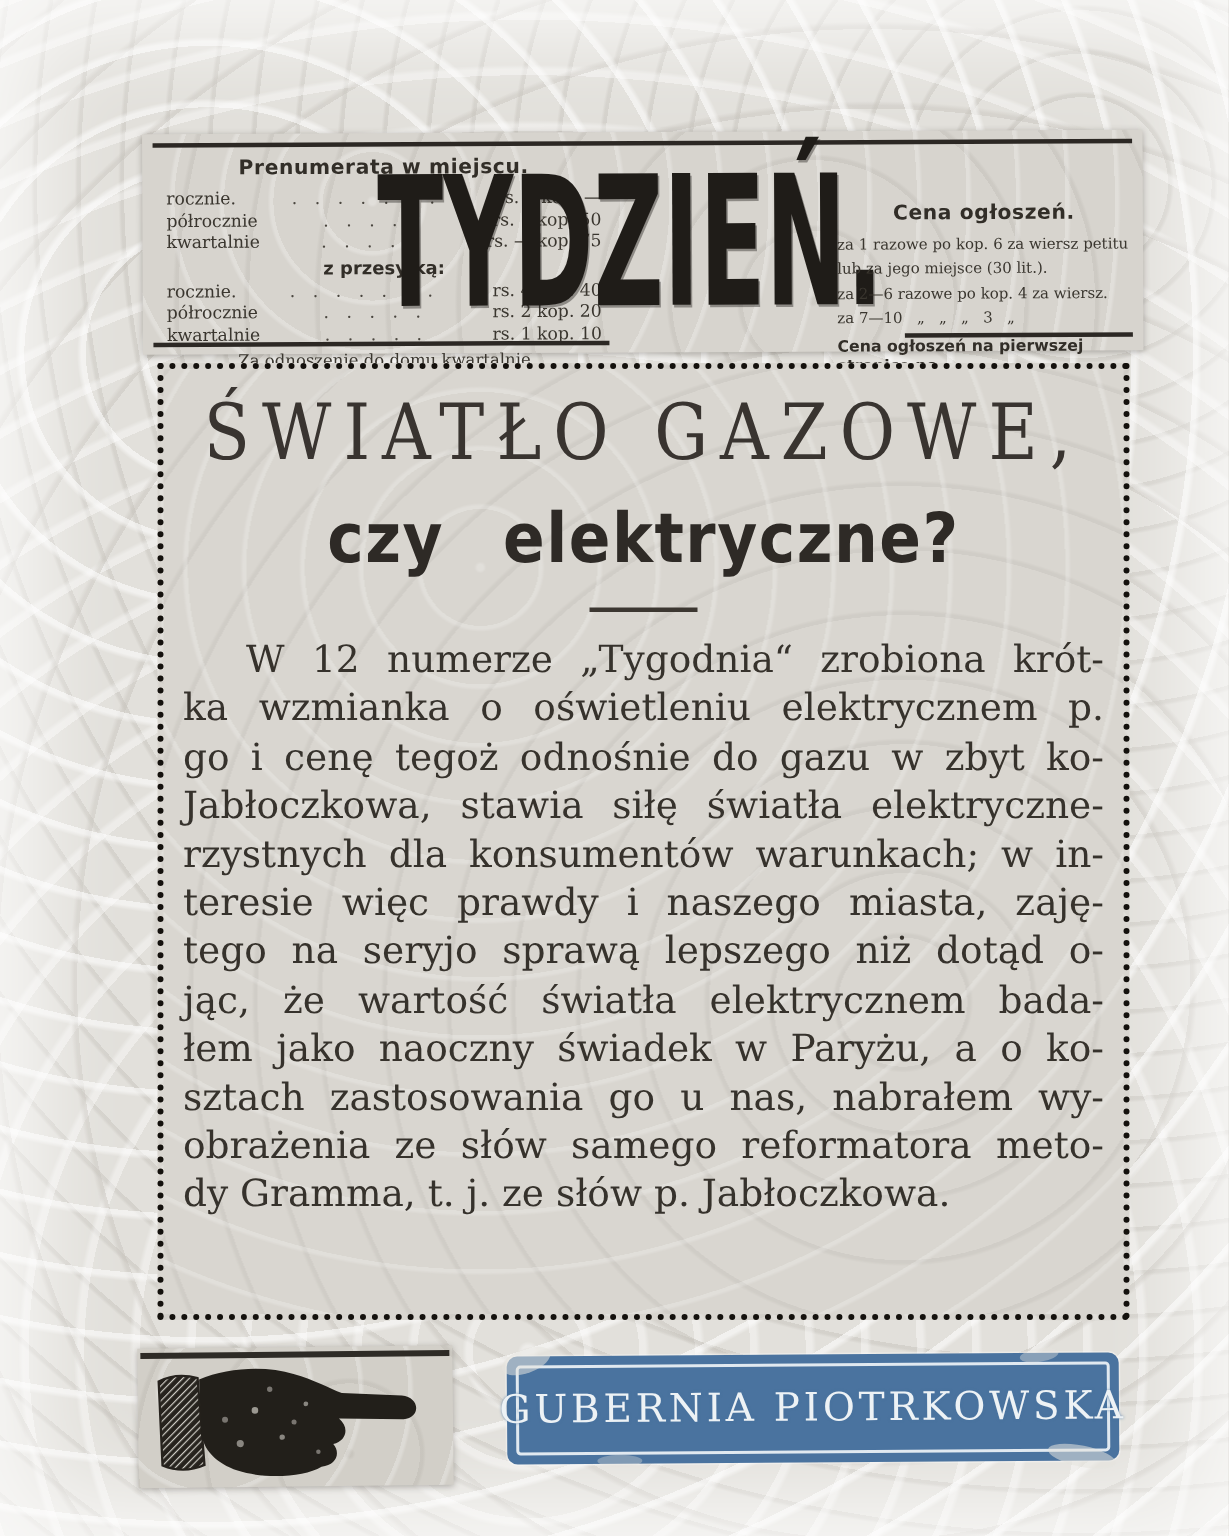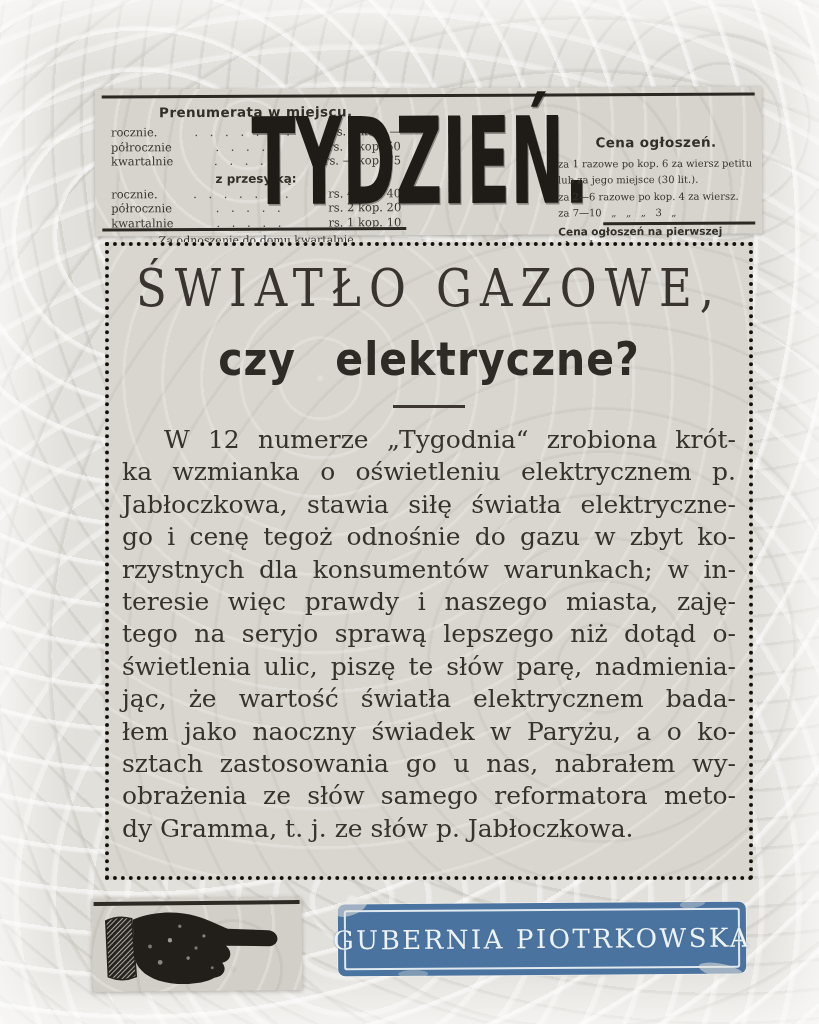--- a/index.html
+++ b/index.html
@@ -153,26 +153,25 @@
   <div class="mh-rule-br"></div>
 </div>
 
 <div class="article">
   <div class="headline">ŚWIATŁO GAZOWE,</div>
   <div class="subhead">czy elektryczne?</div>
   <div class="divider"></div>
   <div class="bodytext">
     <div class="bline first">W 12 numerze „Tygodnia“ zrobiona krót-</div>
     <div class="bline">ka wzmianka o oświetleniu elektrycznem p.</div>
+    <div class="bline">go i cenę tegoż odnośnie do gazu w zbyt ko-</div>
     <div class="bline">Jabłoczkowa, stawia siłę światła elektryczne-</div>
-    <div class="bline">go i cenę tegoż odnośnie do gazu w zbyt ko-</div>
     <div class="bline">rzystnych dla konsumentów warunkach; w in-</div>
     <div class="bline">teresie więc prawdy i naszego miasta, zaję-</div>
     <div class="bline">tego na seryjo sprawą lepszego niż dotąd o-</div>
-    <div class="bline">świetlenia ulic, piszę te słów parę, nadmienia-</div>
     <div class="bline">jąc, że wartość światła elektrycznem bada-</div>
     <div class="bline">łem jako naoczny świadek w Paryżu, a o ko-</div>
     <div class="bline">sztach zastosowania go u nas, nabrałem wy-</div>
     <div class="bline">obrażenia ze słów samego reformatora meto-</div>
     <div class="bline last">dy Gramma, t. j. ze słów p. Jabłoczkowa.</div>
   </div>
 </div>
 
 <div class="clip hand-clip">
   <div class="hand-rule"></div>

